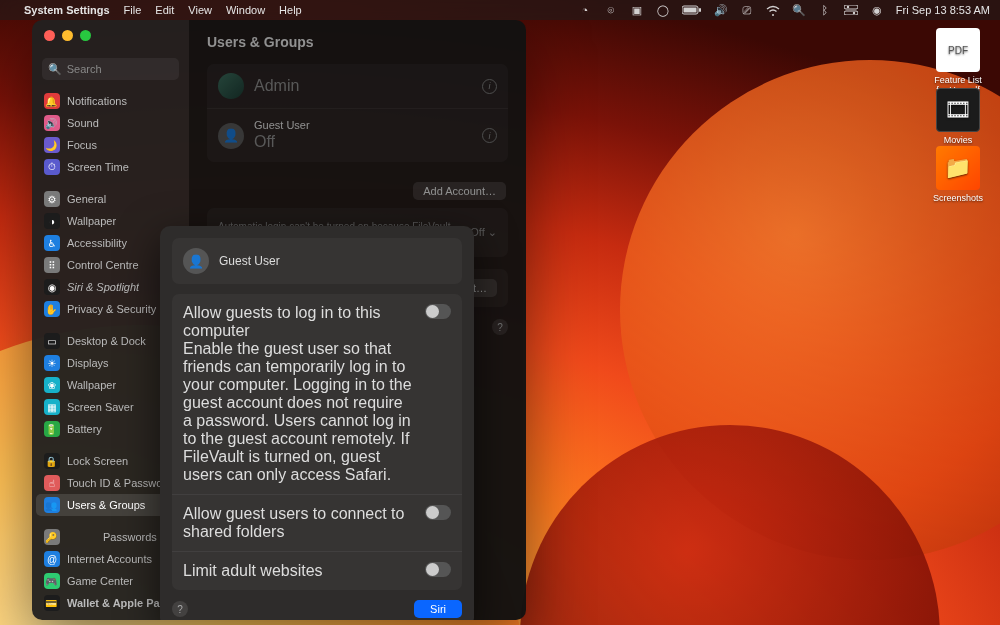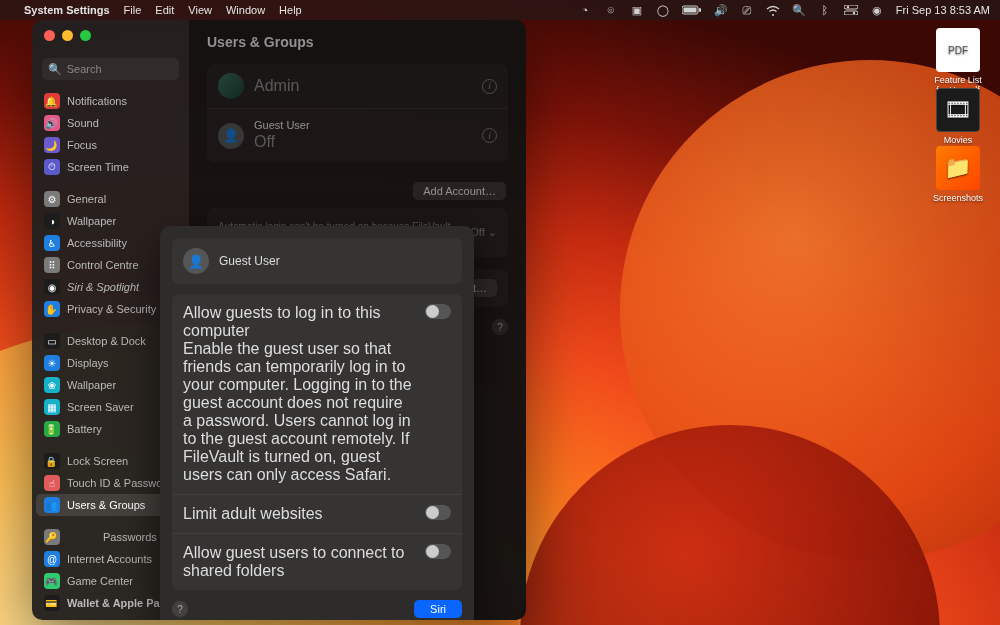--- a/index.html
+++ b/index.html
@@ -301,27 +301,27 @@
       <div class="mpanel">
         <div class="mrow">
           <div class="txt">
               <div class="lbl">Allow guests to log in to this computer</div>
               <div class="sub">Enable the guest user so that friends can temporarily log in to your computer. Logging in to the guest account does not require a password. Users cannot log in to the guest account remotely. If FileVault is turned on, guest users can only access Safari.</div>
             </div>
           <div class="switch"></div>
         </div>
         <div class="mrow">
           <div class="txt">
+              <div class="lbl">Allow guest users to connect to shared folders</div>
+            </div>
+          <div class="switch"></div>
+        </div>
+        <div class="mrow">
+          <div class="txt">
               <div class="lbl">Limit adult websites</div>
-            </div>
-          <div class="switch"></div>
-        </div>
-        <div class="mrow">
-          <div class="txt">
-              <div class="lbl">Allow guest users to connect to shared folders</div>
             </div>
           <div class="switch"></div>
         </div>
       </div>
       <div class="mfoot">
         <div class="helpbtn">?</div>
         <button class="btn-primary">Siri</button>
       </div>
     </div>
   </div>

